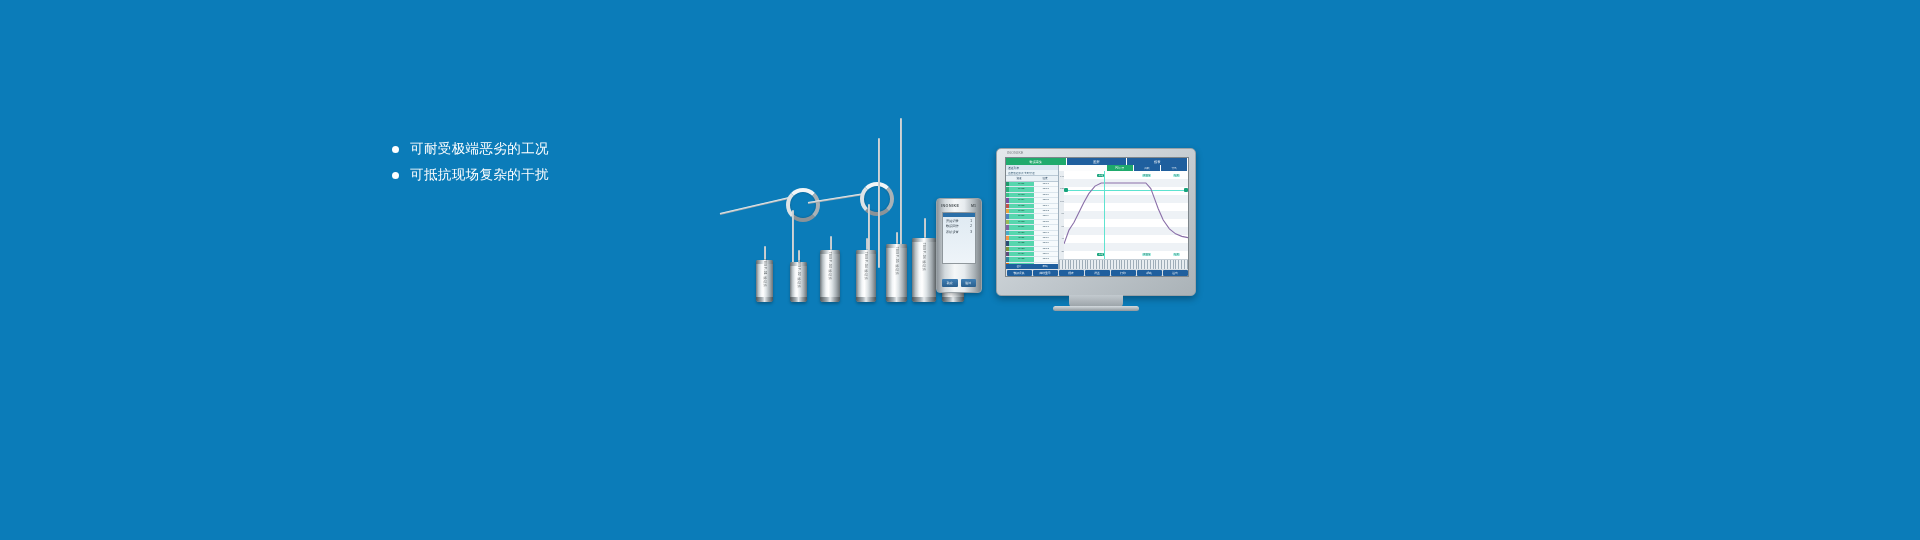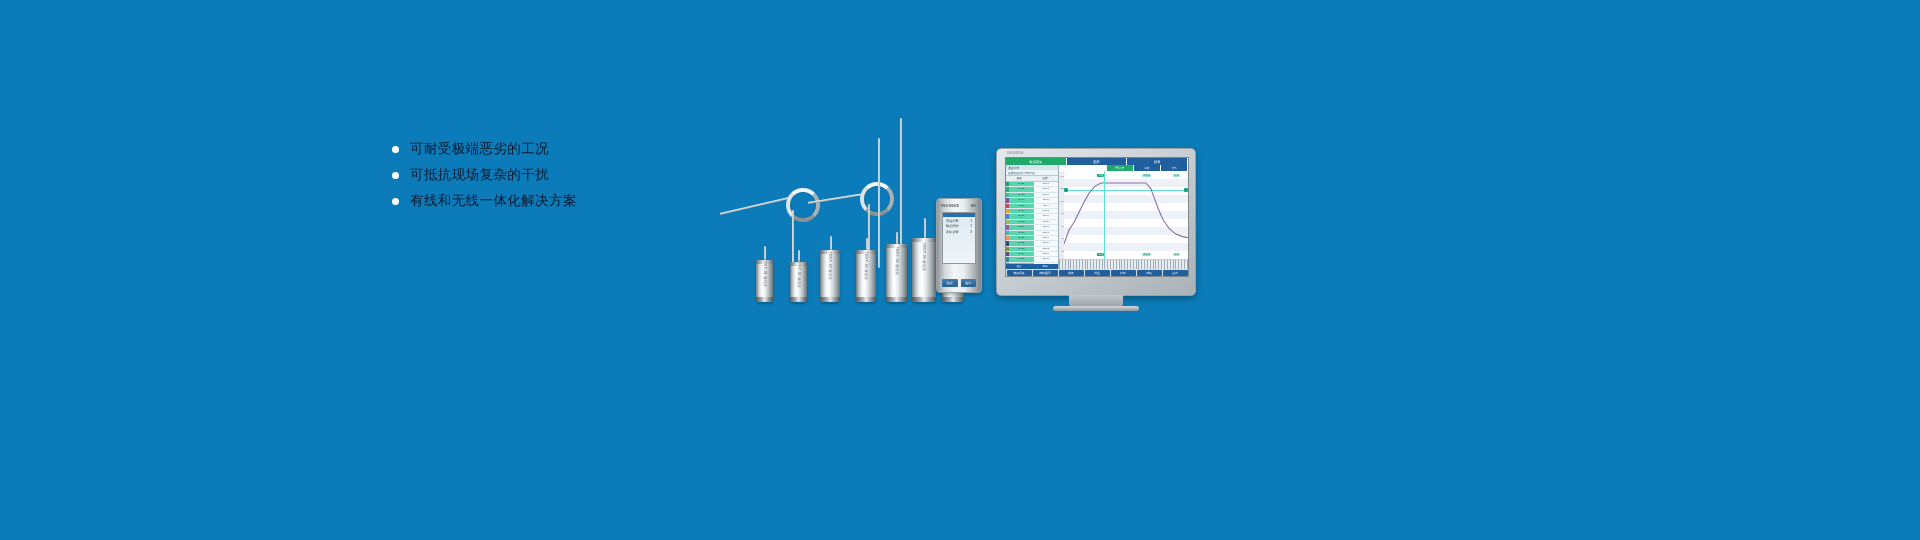--- a/index.html
+++ b/index.html
@@ -21,21 +21,21 @@
     line-height:18px;margin:0 0 18px 0;white-space:nowrap;font-weight:normal;
   }
   .bullet-row{
     display:flex;align-items:center;margin-bottom:8px;height:18px;
   }
   .bullet-dot{
     width:7px;height:7px;border-radius:50%;background:#ffffff;
     margin-right:11px;flex:0 0 auto;
   }
   .bullet-text{
-    font-size:13.5px;color:#0f172a;letter-spacing:.4px;line-height:18px;white-space:nowrap;
+    font-size:13.5px;color:#ffffff;letter-spacing:.4px;line-height:18px;white-space:nowrap;
   }
 
   
   #photo{position:absolute;left:700px;top:110px;width:520px;height:215px;}
 
   
   .needle{position:absolute;background:linear-gradient(90deg,#8e9499 0%,#e9eef1 35%,#fbfcfd 50%,#cfd6da 70%,#7f868b 100%);border-radius:1px;}
 
   
   .coil{position:absolute;border-radius:50%;border:4px solid;border-color:#f2f5f7 #a9b1b6 #8b9398 #dde3e6;box-shadow:inset 0 0 2px rgba(0,0,0,.35);}
@@ -159,24 +159,20 @@
 
   <div id="textblock">
 
     <div class="bullet-row">
       <span class="bullet-dot"></span>
       <span class="bullet-text">可耐受极端恶劣的工况</span>
     </div>
     <div class="bullet-row">
       <span class="bullet-dot"></span>
       <span class="bullet-text">可抵抗现场复杂的干扰</span>
-    </div>
-    <div class="bullet-row">
-      <span class="bullet-dot"></span>
-      <span class="bullet-text">有线和无线一体化解决方案</span>
     </div>
   </div>
 
   <div id="photo">
 
     <div class="wire" style="left:20px;top:103px;width:72px;transform:rotate(-13deg);transform-origin:left center;"></div>
     <div class="coil" style="left:86px;top:78px;width:26px;height:26px;"></div>
     <div class="wire" style="left:108px;top:92px;width:54px;transform:rotate(-9deg);transform-origin:left center;"></div>
     <div class="needle" style="left:92px;top:100px;width:2px;height:58px;"></div>
 

